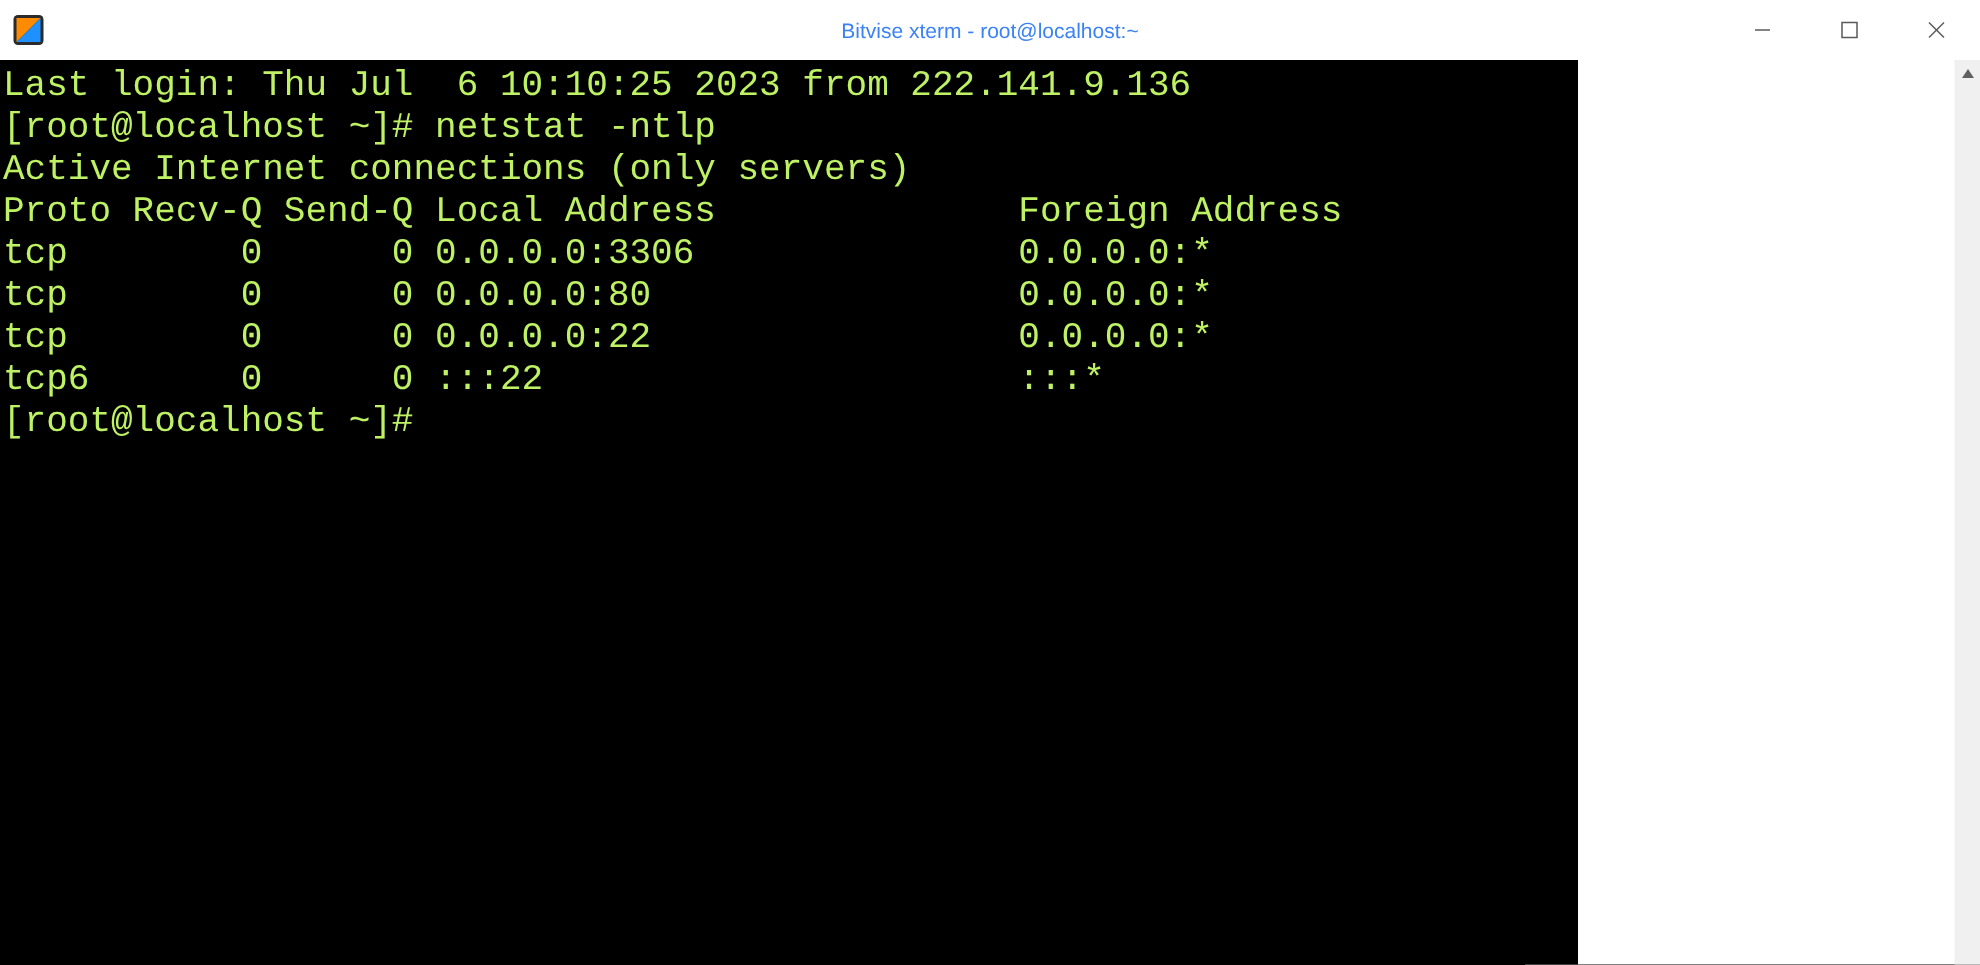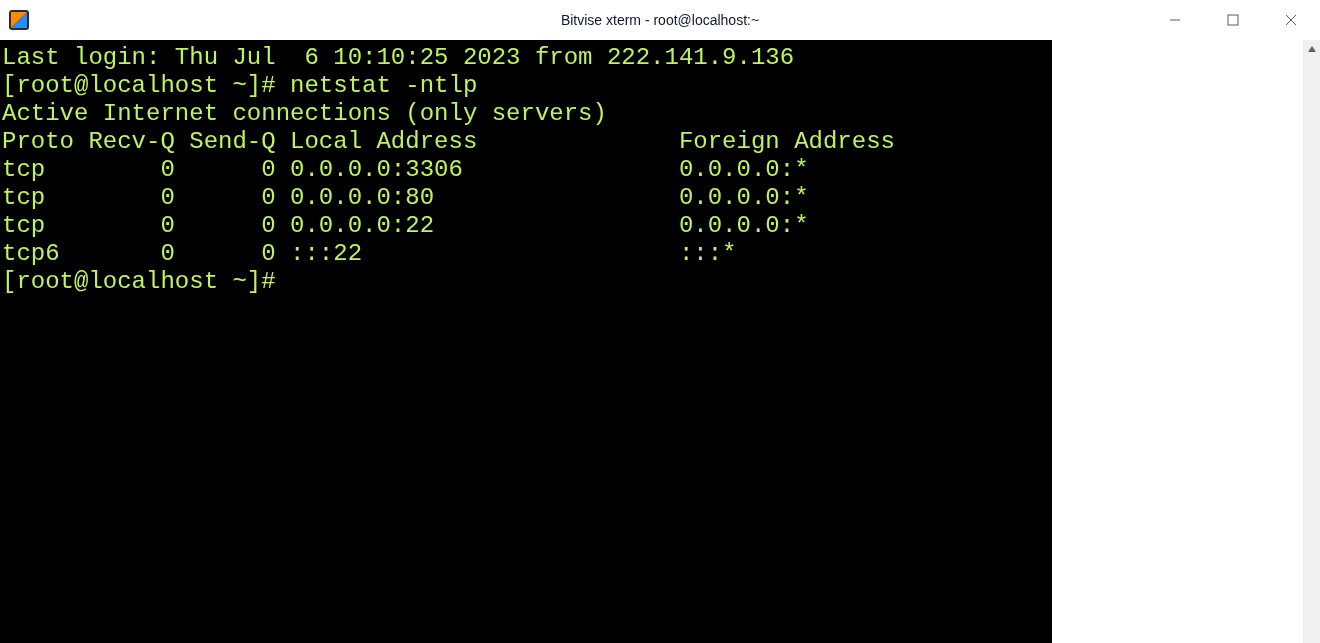--- a/index.html
+++ b/index.html
@@ -22,21 +22,21 @@
       width: 22px;
       height: 22px;
       margin-right: 8px;
       display: inline-block;
     }
     .title-text {
       position: absolute;
       left: 50%;
       transform: translateX(-50%);
       font-size: 14px;
-      color: #0f172a;
+      color: #3b82f6;
       white-space: nowrap;
     }
     .window-controls {
       position: absolute;
       right: 0;
       top: 0;
       height: 40px;
       display: flex;
     }
     .window-btn {

